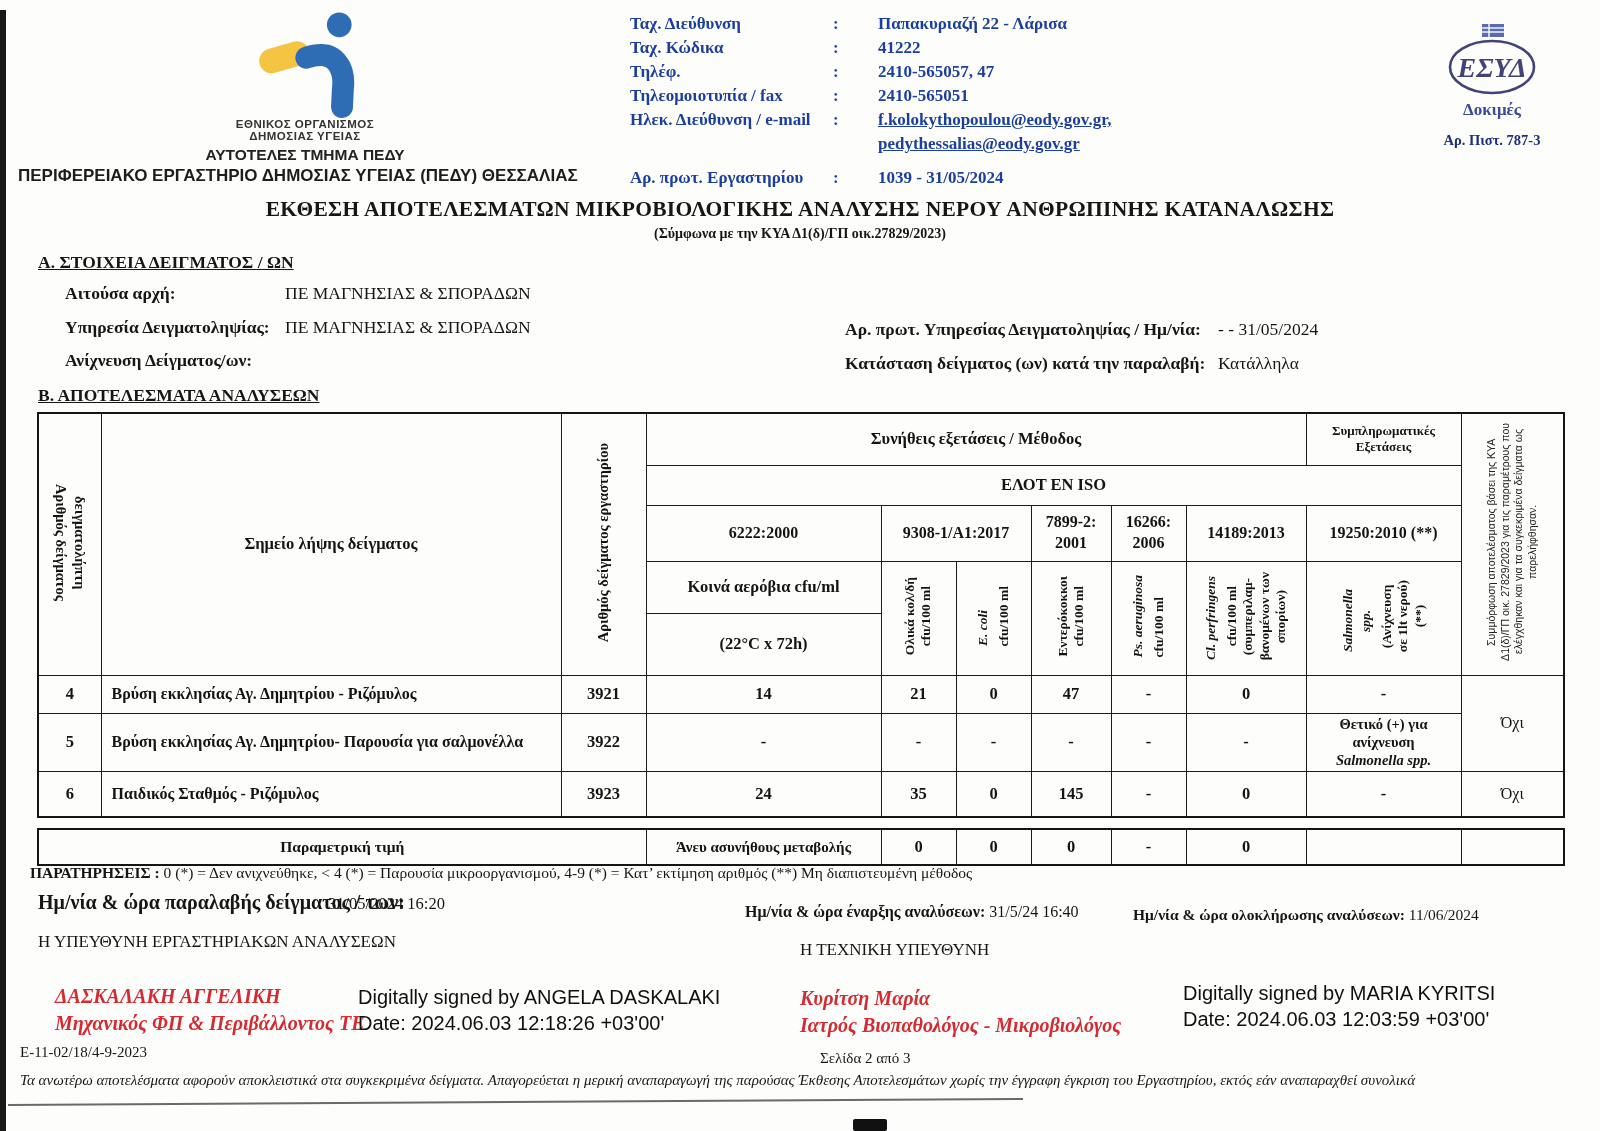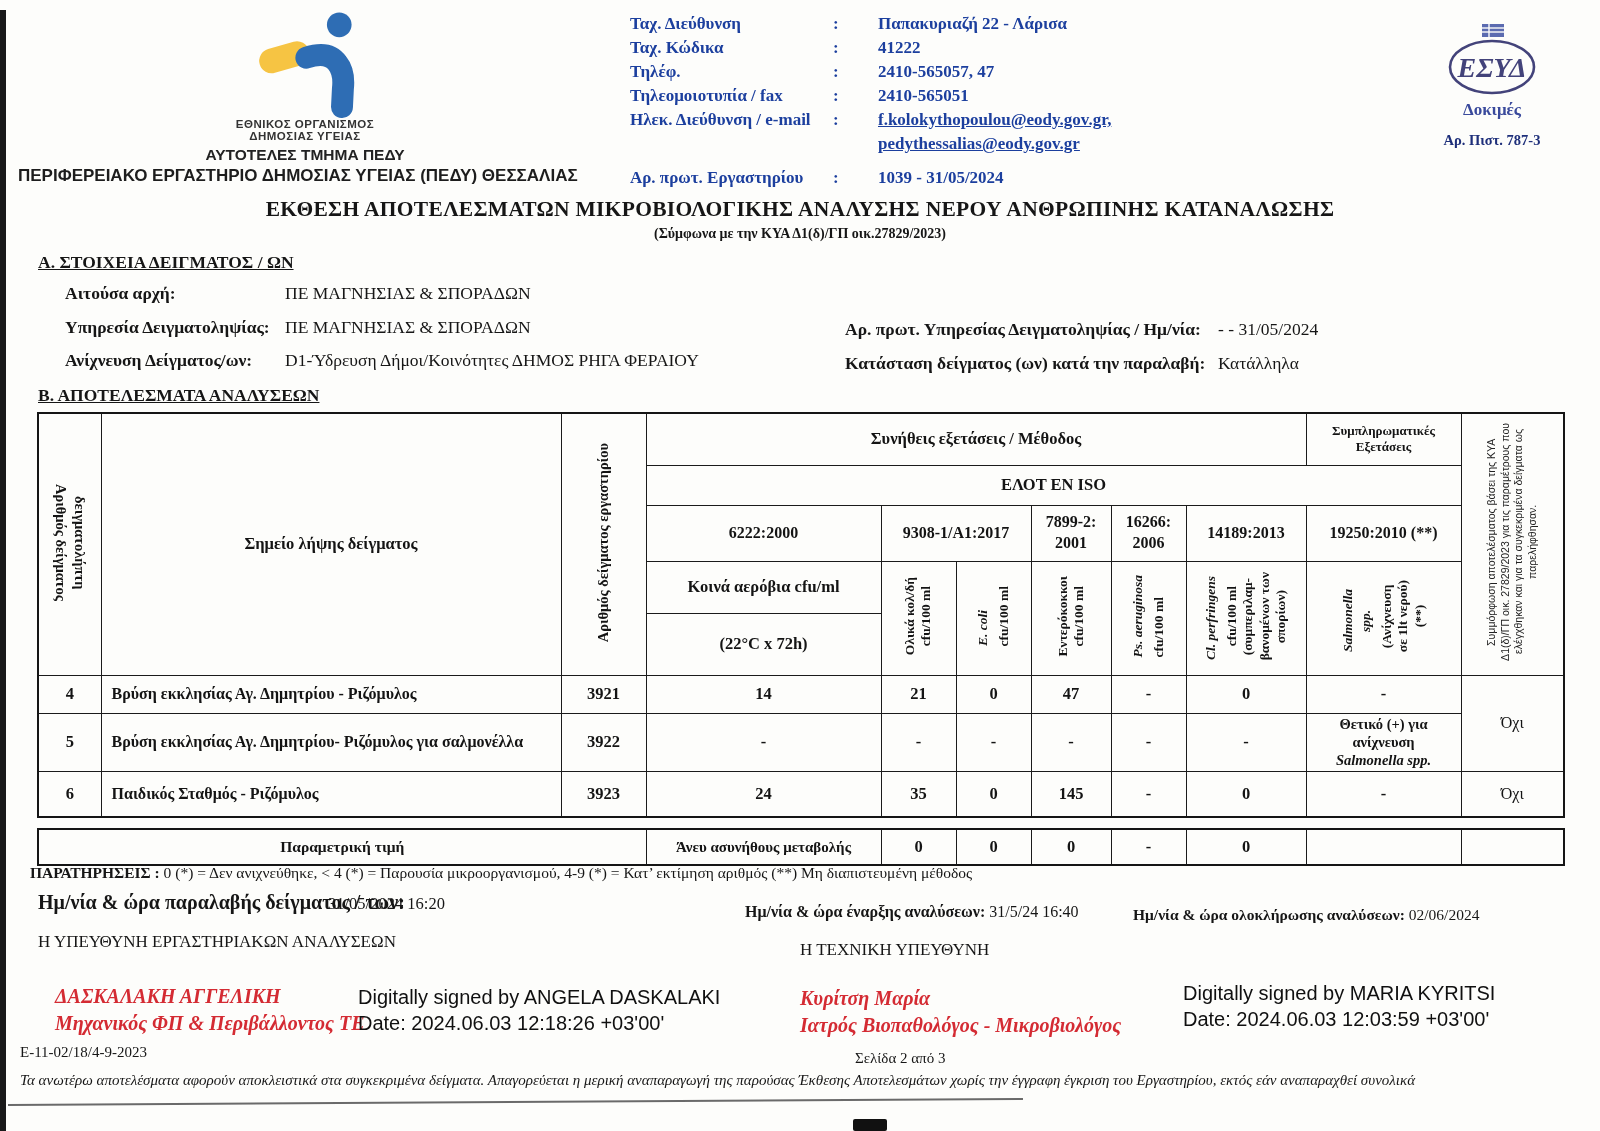--- a/index.html
+++ b/index.html
@@ -116,21 +116,20 @@
 
   <div class="abs b u" style="left:38px;top:252px;font-size:17.5px;">Α. ΣΤΟΙΧΕΙΑ ΔΕΙΓΜΑΤΟΣ / ΩΝ</div>
 
   <div class="abs fa-label" style="left:65px;top:283px;">Αιτούσα αρχή:</div>
   <div class="abs fa-value" style="left:285px;top:283px;">ΠΕ ΜΑΓΝΗΣΙΑΣ &amp; ΣΠΟΡΑΔΩΝ</div>
 
   <div class="abs fa-label" style="left:65px;top:317px;">Υπηρεσία Δειγματοληψίας:</div>
   <div class="abs fa-value" style="left:285px;top:317px;">ΠΕ ΜΑΓΝΗΣΙΑΣ &amp; ΣΠΟΡΑΔΩΝ</div>
 
   <div class="abs fa-label" style="left:65px;top:350px;">Ανίχνευση Δείγματος/ων:</div>
-  <div class="abs fa-value" style="left:285px;top:350px;">D1-Ύδρευση Δήμοι/Κοινότητες ΔΗΜΟΣ ΡΗΓΑ ΦΕΡΑΙΟΥ</div>
 
   <div class="abs fa-label" style="left:845px;top:319px;">Αρ. πρωτ. Υπηρεσίας Δειγματοληψίας / Ημ/νία:</div>
   <div class="abs fa-value" style="left:1218px;top:319px;">- - 31/05/2024</div>
 
   <div class="abs fa-label" style="left:845px;top:353px;">Κατάσταση δείγματος (ων) κατά την παραλαβή:</div>
   <div class="abs fa-value" style="left:1218px;top:353px;">Κατάλληλα</div>
 
   <div class="abs b u" style="left:38px;top:385px;font-size:17.5px;">Β. ΑΠΟΤΕΛΕΣΜΑΤΑ ΑΝΑΛΥΣΕΩΝ</div>
 
   <div class="abs" style="left:37px;top:412px;">
@@ -226,21 +225,21 @@
         <td class="val-cell">21</td>
         <td class="val-cell">0</td>
         <td class="val-cell">47</td>
         <td class="val-cell">-</td>
         <td class="val-cell">0</td>
         <td class="val-cell">-</td>
         <td rowspan="2" class="oxi">Όχι</td>
       </tr>
       <tr style="height:58px;">
         <td class="num-cell">5</td>
-        <td class="pt-cell">Βρύση εκκλησίας Αγ. Δημητρίου- Ριζόμυλος για σαλμονέλλα</td>
+        <td class="pt-cell">Βρύση εκκλησίας Αγ. Δημητρίου- Παρουσία για σαλμονέλλα</td>
         <td class="num-cell">3922</td>
         <td class="val-cell">-</td>
         <td class="val-cell">-</td>
         <td class="val-cell">-</td>
         <td class="val-cell">-</td>
         <td class="val-cell">-</td>
         <td class="val-cell">-</td>
         <td class="theta">
           <div>Θετικό (+) για ανίχνευση</div>
           <div class="i">Salmonella spp.</div>
@@ -299,38 +298,38 @@
 
   <div class="abs b" style="left:38px;top:891px;font-size:20px;">Ημ/νία &amp; ώρα παραλαβής δείγματος / των:</div>
   <div class="abs" style="left:328px;top:894px;font-size:16.5px;">31/05/2024 16:20</div>
 
   <div class="abs" style="left:745px;top:903px;font-size:16px;">
     <span class="b">Ημ/νία &amp; ώρα έναρξης αναλύσεων:</span>
     <span>31/5/24 16:40</span>
   </div>
   <div class="abs" style="left:1133px;top:906px;font-size:15.5px;">
     <span class="b">Ημ/νία &amp; ώρα ολοκλήρωσης αναλύσεων:</span>
-    <span>02/06/2024</span>
+    <span>11/06/2024</span>
   </div>
 
   <div class="abs" style="left:38px;top:932px;font-size:17px;">Η ΥΠΕΥΘΥΝΗ ΕΡΓΑΣΤΗΡΙΑΚΩΝ ΑΝΑΛΥΣΕΩΝ</div>
   <div class="abs" style="left:800px;top:940px;font-size:17px;">Η ΤΕΧΝΙΚΗ ΥΠΕΥΘΥΝΗ</div>
 
   <div>
     <div class="abs red b i" style="left:55px;top:985px;font-size:20px;">ΔΑΣΚΑΛΑΚΗ ΑΓΓΕΛΙΚΗ</div>
     <div class="abs red b i" style="left:55px;top:1012px;font-size:20px;">Μηχανικός ΦΠ &amp; Περιβάλλοντος ΤΕ</div>
     <div class="abs sans" style="left:358px;top:986px;font-size:20px;color:#101010;">Digitally signed by ANGELA DASKALAKI</div>
     <div class="abs sans" style="left:358px;top:1012px;font-size:20px;color:#101010;">Date: 2024.06.03 12:18:26 +03'00'</div>
   </div>
   <div>
     <div class="abs red b i" style="left:800px;top:987px;font-size:20px;">Κυρίτση Μαρία</div>
     <div class="abs red b i" style="left:800px;top:1014px;font-size:20px;">Ιατρός Βιοπαθολόγος - Μικροβιολόγος</div>
     <div class="abs sans" style="left:1183px;top:982px;font-size:20px;color:#101010;">Digitally signed by MARIA KYRITSI</div>
     <div class="abs sans" style="left:1183px;top:1008px;font-size:20px;color:#101010;">Date: 2024.06.03 12:03:59 +03'00'</div>
   </div>
 
   <div class="abs" style="left:20px;top:1044px;font-size:15px;">E-11-02/18/4-9-2023</div>
-  <div class="abs" style="left:820px;top:1050px;font-size:15px;margin-left:35px;">Σελίδα  2 από 3</div>
+  <div class="abs" style="left:820px;top:1050px;font-size:15px;">Σελίδα  2 από 3</div>
   <div class="abs i" style="left:20px;top:1072px;width:1560px;font-size:15px;">Τα ανωτέρω αποτελέσματα αφορούν αποκλειστικά στα συγκεκριμένα δείγματα. Απαγορεύεται η μερική αναπαραγωγή της παρούσας Έκθεσης Αποτελεσμάτων χωρίς την έγγραφη έγκριση του Εργαστηρίου, εκτός εάν αναπαραχθεί συνολικά</div>
   <div id="footer-line" class="abs"></div>
   <div id="bottom-mark" class="abs"></div>
 
 </div>
 
 </body></html>

